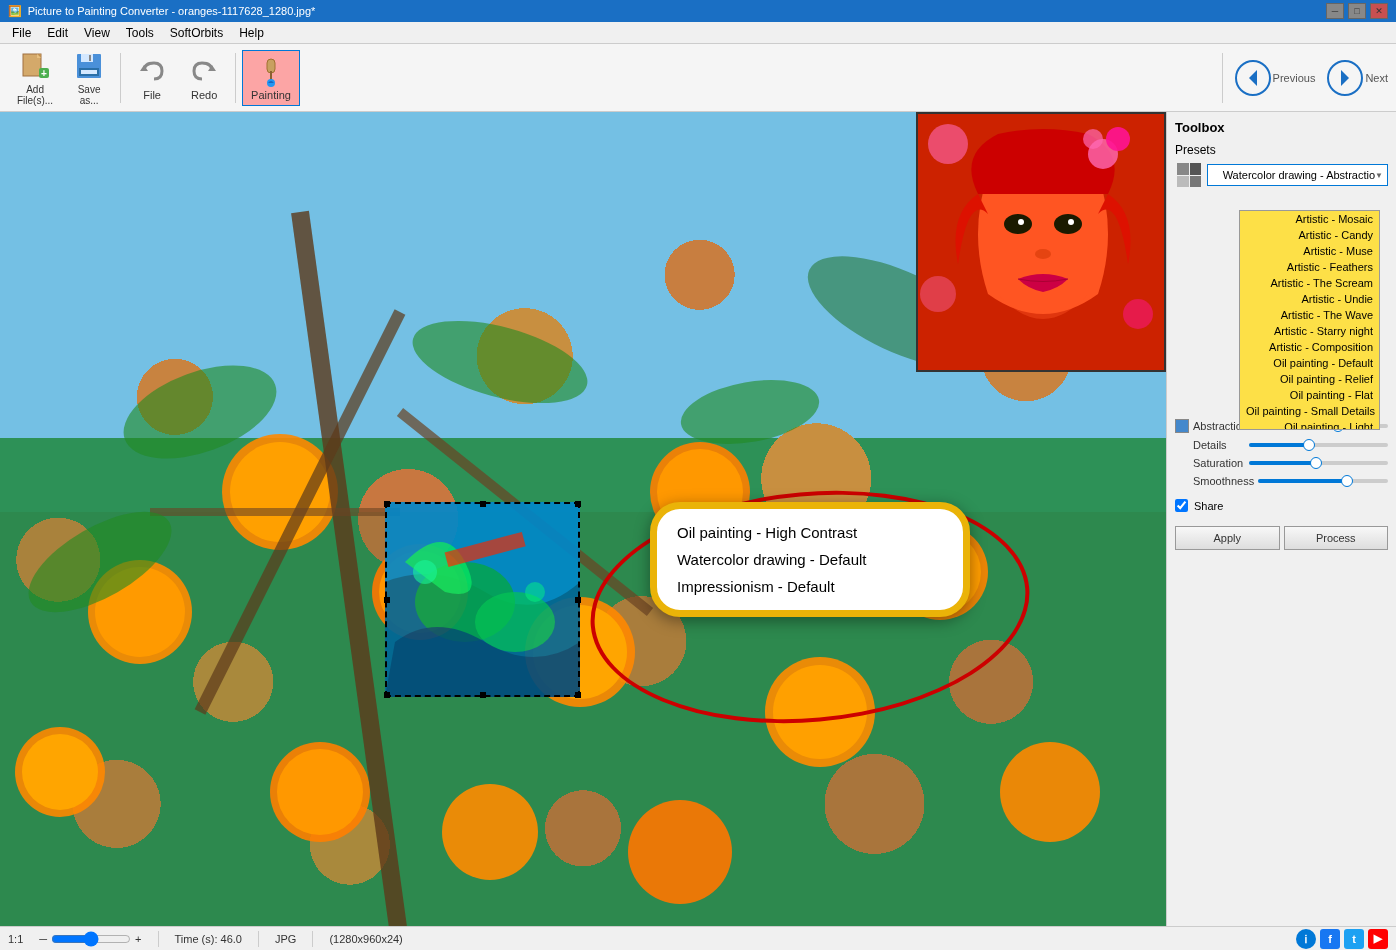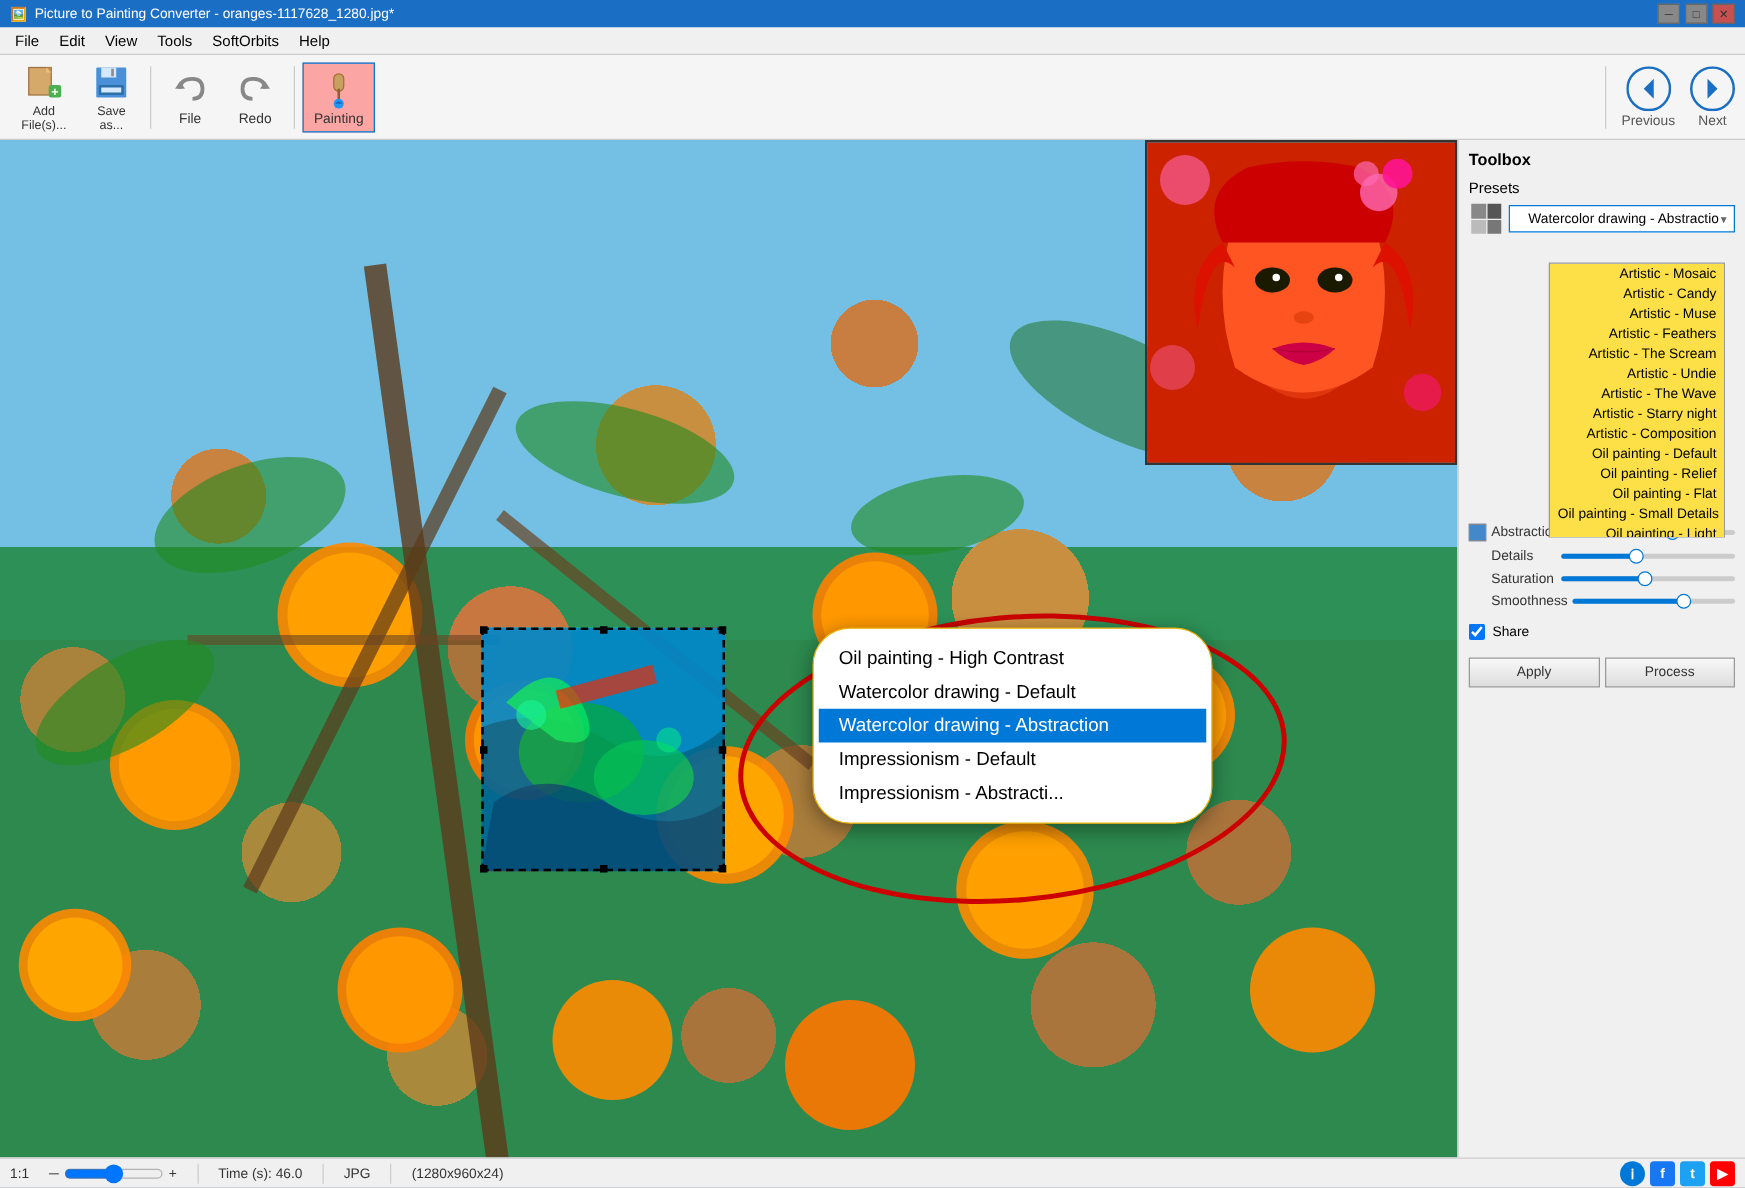--- a/index.html
+++ b/index.html
@@ -40,21 +40,21 @@
     .toolbar-icon { width: 32px; height: 32px; display: flex; align-items: center; justify-content: center; }
     .toolbar-separator { width: 1px; height: 50px; background: #ccc; margin: 0 4px; }
 
     
     #nav-area {
       position: absolute; top: 44px; right: 4px;
       display: flex; align-items: center; gap: 4px;
       height: 68px;
     }
     .nav-btn {
-      display: flex; flex-direction: column; align-items: center;
+      display: flex; flex-direction: row; align-items: center;
       justify-content: center; cursor: pointer; padding: 4px;
       font-size: 11px; color: #555; gap: 2px;
     }
     .nav-btn-icon {
       width: 36px; height: 36px; border-radius: 50%;
       display: flex; align-items: center; justify-content: center;
       font-size: 20px;
     }
     .nav-prev .nav-btn-icon { color: #1a6fc4; }
     .nav-next .nav-btn-icon { color: #1a6fc4; }
@@ -178,21 +178,21 @@
     .tb-btn {
       flex: 1; height: 24px; background: linear-gradient(180deg, #f8f8f8, #ddd);
       border: 1px solid #999; cursor: pointer; font-size: 11px; color: #333;
     }
 
     
     #enlarged-dropdown {
       position: absolute;
       top: 390px; left: 650px;
       background: white;
-      border: 1px solid #eab308;
+      border: 7px solid #eab308;
       border-radius: 30px;
       padding: 10px 4px;
       z-index: 200;
       box-shadow: 0 4px 16px rgba(0,0,0,0.4);
       min-width: 320px;
     }
     .enl-item {
       padding: 5px 16px; font-size: 15px; cursor: pointer; white-space: nowrap;
     }
     .enl-item.selected { background: #0078d7; color: white; }
@@ -452,23 +452,21 @@
       <div class="sel-handle bl"></div>
       <div class="sel-handle bm"></div>
       <div class="sel-handle br"></div>
     </div>
 
     <div id="red-circle"></div>
 
     <div id="enlarged-dropdown">
       <div class="enl-item">Oil painting - High Contrast</div>
       <div class="enl-item">Watercolor drawing - Default</div>
-      <div class="enl-item selected">Watercolor drawing - Abstraction</div>
       <div class="enl-item">Impressionism - Default</div>
-      <div class="enl-item">Impressionism - Abstracti...</div>
     </div>
   </div>
 
   <div id="toolbox">
     <div id="toolbox-title">Toolbox</div>
 
     <div id="presets-section">
       <div id="presets-label">Presets</div>
       <div id="presets-row">
         <div style="width:28px;height:28px;display:flex;align-items:center;justify-content:center;">

